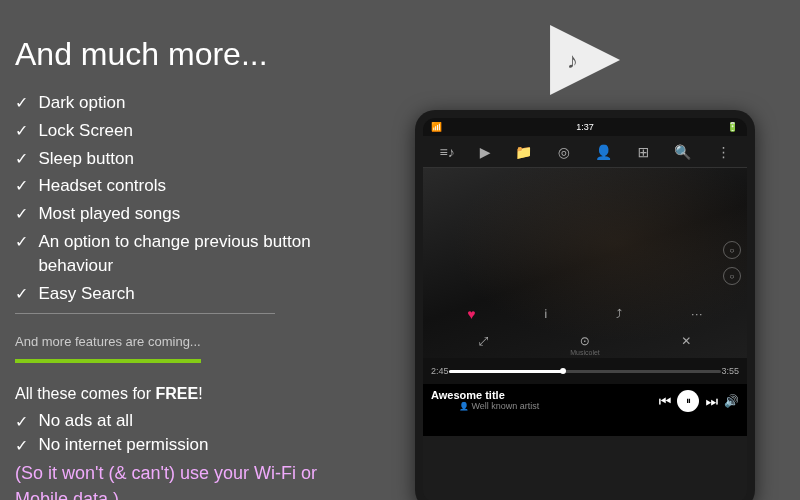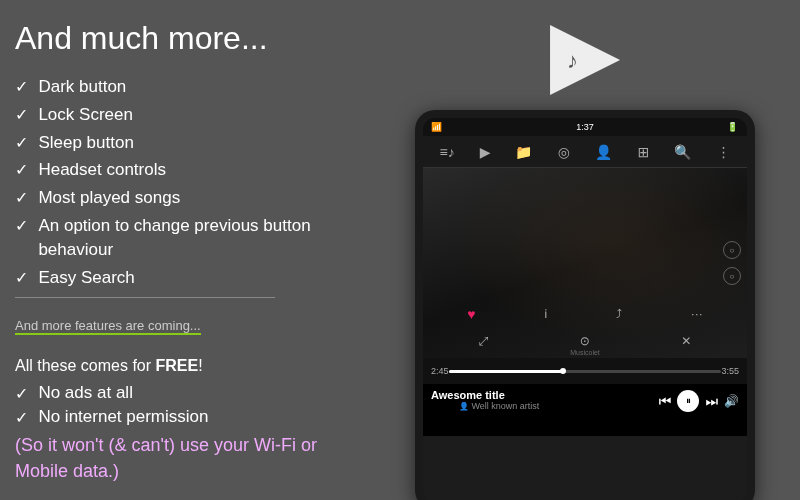--- a/index.html
+++ b/index.html
@@ -9,21 +9,21 @@
       background-color: #555555;
       font-family: Arial, sans-serif;
       color: #ffffff;
       overflow: hidden;
       position: relative;
     }
 
     .left-section {
       position: absolute;
       left: 0;
-      top: 0;
+      top: 16px;
       width: 380px;
       height: 392px;
       padding: 20px 15px 15px 15px;
     }
 
     .main-title {
       font-size: 32px;
       font-weight: 300;
       color: #ffffff;
       margin-bottom: 18px;
@@ -53,21 +53,22 @@
 
     .feature-list li .text-wrap {
       flex: 1;
     }
 
     .coming-soon {
       font-size: 13px;
       color: #cccccc;
       margin-top: 6px;
       margin-bottom: 18px;
-      border-bottom: 2px solid #84cc16;
+      border-bottom: 4px solid #84cc16;
+      padding-bottom: 10px;
       display: inline-block;
     }
 
     .free-section {
       margin-top: 4px;
     }
 
     .free-title {
       font-size: 16px;
       font-weight: 300;
@@ -357,21 +358,21 @@
   </style>
 </head>
 <body>
 
 <div class="left-section">
   <h1 class="main-title">And much more...</h1>
 
   <ul class="feature-list">
     <li>
       <span class="check">✓</span>
-      <span class="text-wrap">Dark button</span>
+      <span class="text-wrap">Dark option</span>
     </li>
     <li>
       <span class="check">✓</span>
       <span class="text-wrap">Lock Screen</span>
     </li>
     <li>
       <span class="check">✓</span>
       <span class="text-wrap">Sleep button</span>
     </li>
     <li>

